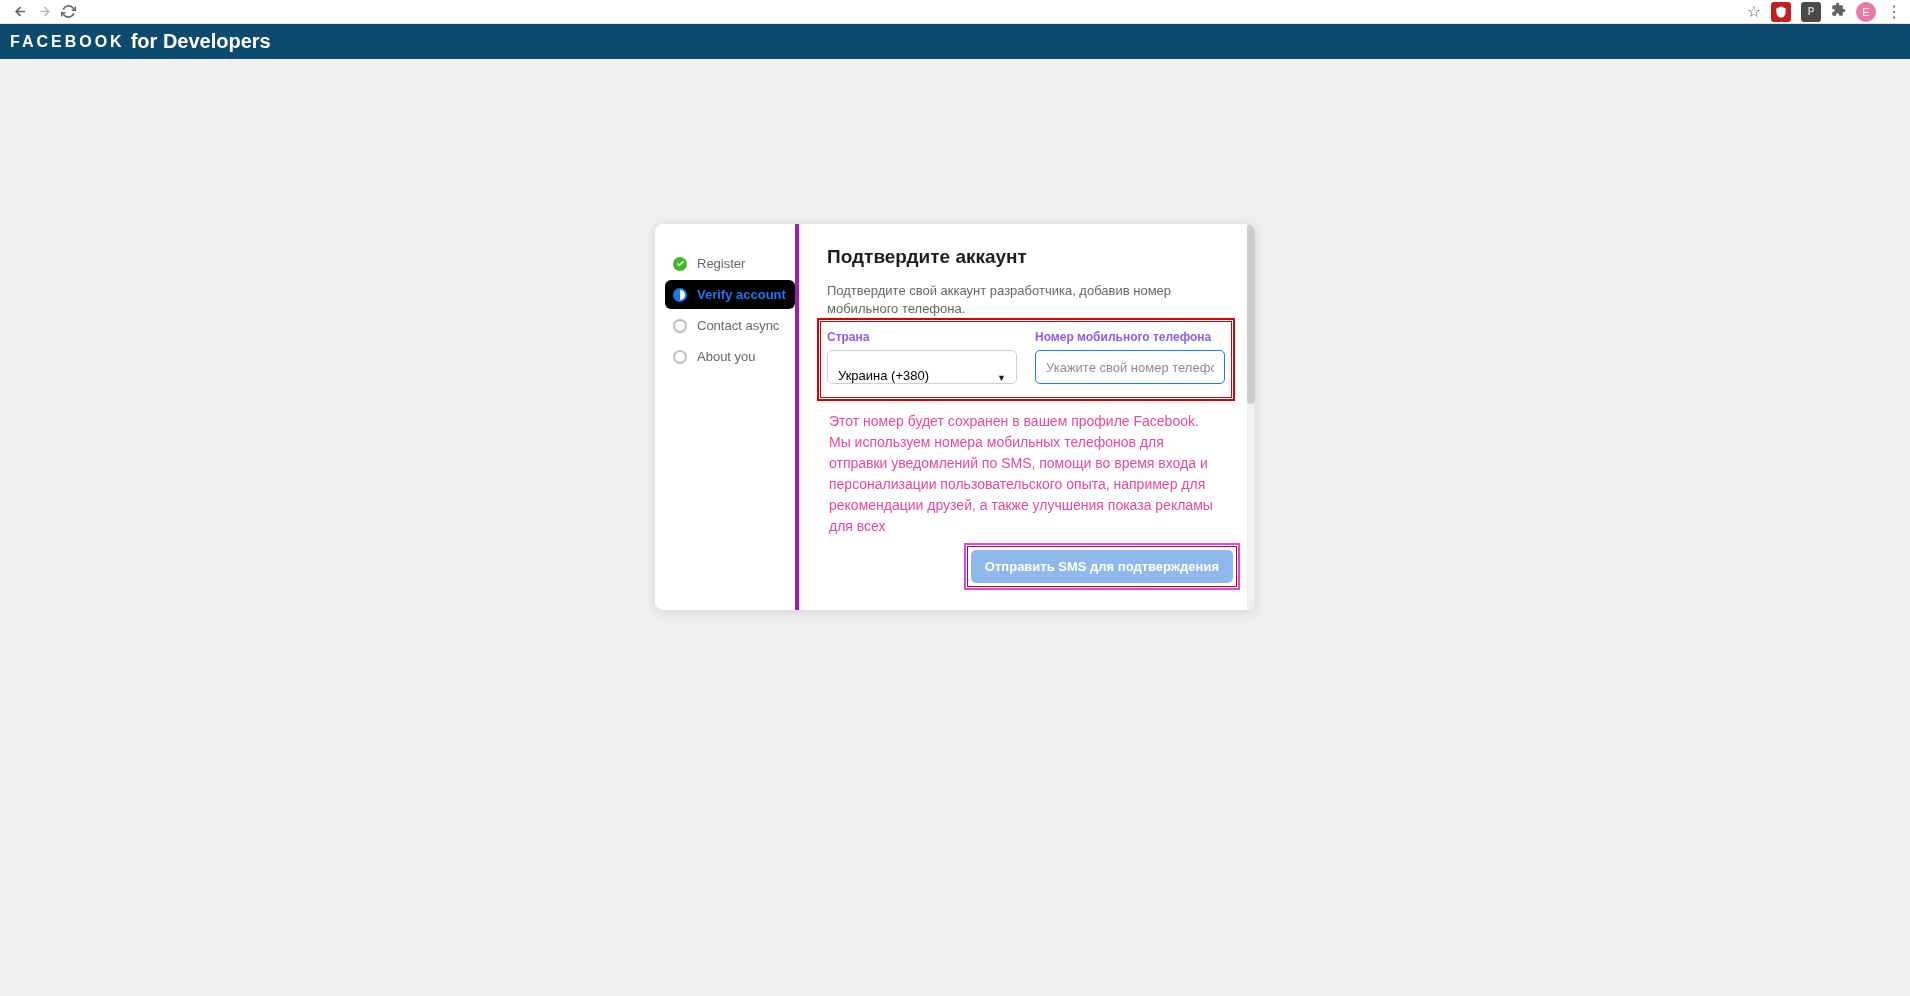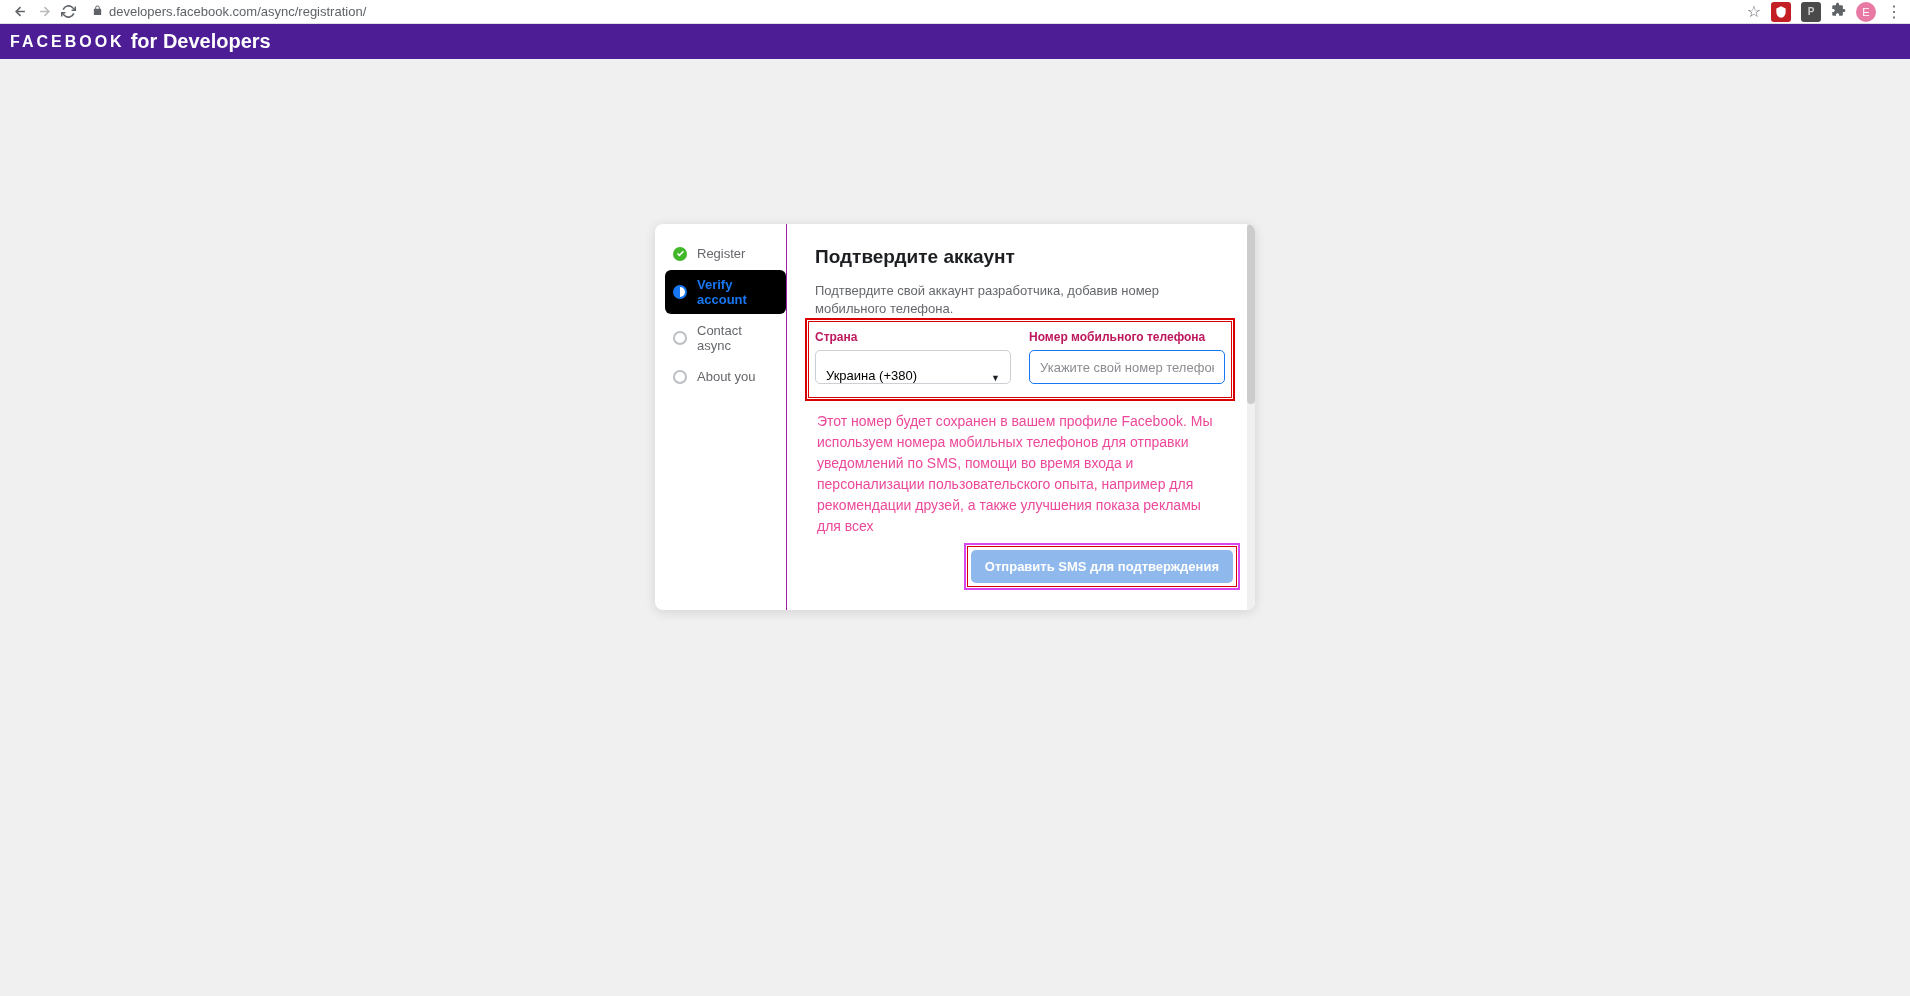--- a/index.html
+++ b/index.html
@@ -62,21 +62,21 @@
   height: 20px;
   border-radius: 50%;
   background: #e879a5;
   color: #fff;
   display: flex;
   align-items: center;
   justify-content: center;
   font-size: 11px;
 }
 .header {
-  background: #4c1d95;
+  background: #0c4a6e;
   height: 35px;
   display: flex;
   align-items: center;
   padding: 0 10px;
   color: #fff;
 }
 .fb-logo {
   font-family: "Arial Black", sans-serif;
   letter-spacing: 3px;
   font-size: 16px;
@@ -109,23 +109,23 @@
   width: 8px;
   background: #f0f0f0;
 }
 .dialog-scroll-thumb {
   width: 8px;
   background: #ccc;
   height: 180px;
   border-radius: 4px;
 }
 .sidebar {
-  width: 132px;
-  border-right: 1px solid #a21caf;
-  padding: 15px 0 15px 10px;
+  width: 144px;
+  border-right: 4px solid #a21caf;
+  padding: 25px 0 15px 10px;
 }
 .step {
   display: flex;
   align-items: center;
   padding: 7px 8px;
   margin-bottom: 2px;
   border-radius: 6px;
   font-size: 13px;
   color: #65676b;
   cursor: pointer;
@@ -183,21 +183,21 @@
   content: "";
   position: absolute;
   inset: 1px;
   border: 1px solid #d80000;
   pointer-events: none;
 }
 .form-col { flex: 1; }
 .label {
   font-size: 12px;
   font-weight: 600;
-  color: #be185d;
+  color: #8b5cf6;
   margin-bottom: 6px;
   display: block;
 }
 .select-wrap {
   border: 1px solid #ccd0d5;
   border-radius: 5px;
   height: 34px;
   display: flex;
   align-items: flex-end;
   padding: 0 10px;
@@ -275,28 +275,20 @@
   <div class="nav-btn disabled">
     <svg width="15" height="15" viewBox="0 0 24 24" fill="none" stroke="currentColor" stroke-width="2.5">
         <path d="M5 12h14M12 5l7 7-7 7"></path>
       </svg>
   </div>
   <div class="nav-btn">
     <svg width="15" height="15" viewBox="0 0 24 24" fill="none" stroke="currentColor" stroke-width="2.5">
         <path d="M23 4v6h-6M1 20v-6h6"></path>
         <path d="M3.51 9a9 9 0 0114.85-3.36L23 10M1 14l4.64 4.36A9 9 0 0020.49 15"></path>
       </svg>
-  </div>
-  <div class="url-bar">
-    <span class="lock-icon">
-      <svg width="11" height="11" viewBox="0 0 24 24" fill="#5f6368">
-          <path d="M18 8h-1V6c0-2.76-2.24-5-5-5S7 3.24 7 6v2H6c-1.1 0-2 .9-2 2v10c0 1.1.9 2 2 2h12c1.1 0 2-.9 2-2V10c0-1.1-.9-2-2-2zM9 6c0-1.66 1.34-3 3-3s3 1.34 3 3v2H9V6z"></path>
-        </svg>
-    </span>
-    <span>developers.facebook.com/async/registration/</span>
   </div>
   <div class="browser-right">
     <span style="color:#5f6368;font-size:16px;">☆</span>
     <div class="ext-icon" style="background:#c41e25;color:#fff;">
       <svg width="14" height="14" viewBox="0 0 24 24" fill="#fff">
           <path d="M12 2L4 6v6c0 5 3.5 9.5 8 10 4.5-.5 8-5 8-10V6l-8-4z"></path>
         </svg>
     </div>
     <div class="ext-icon" style="background:#4a4a4a;color:#ccc;">P</div>
     <span style="color:#5f6368;">

